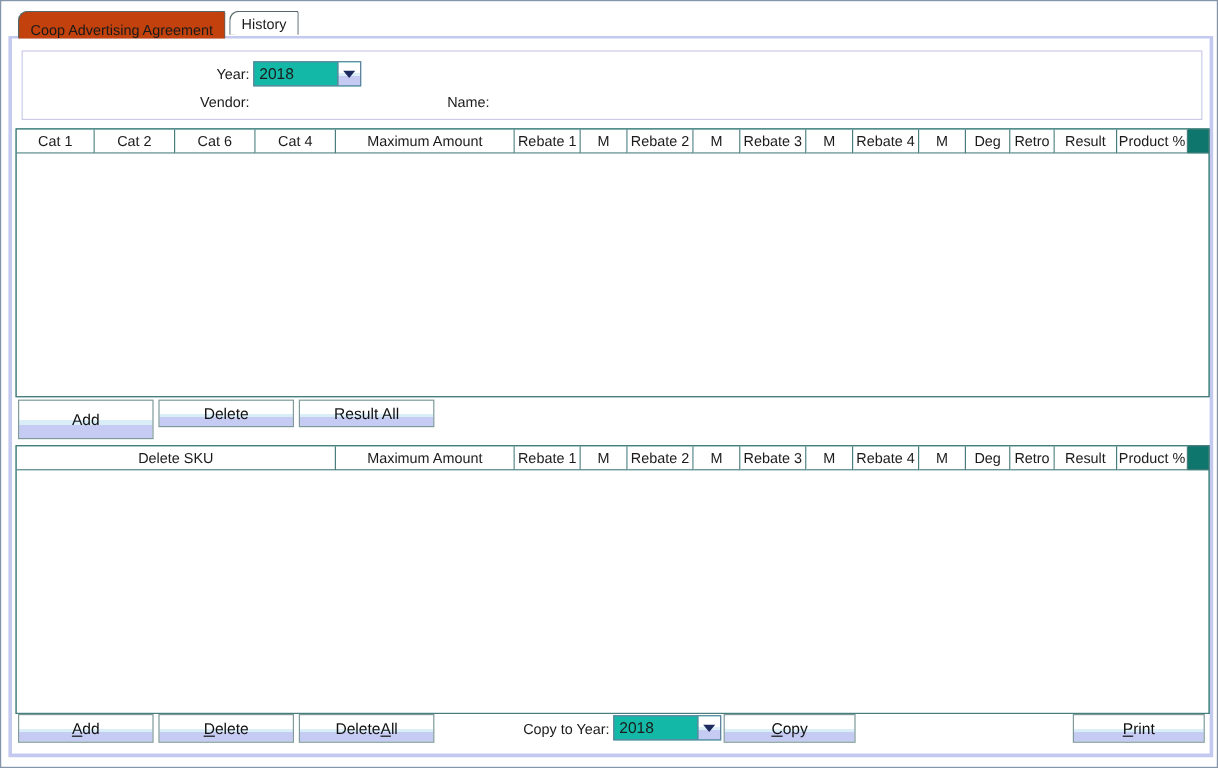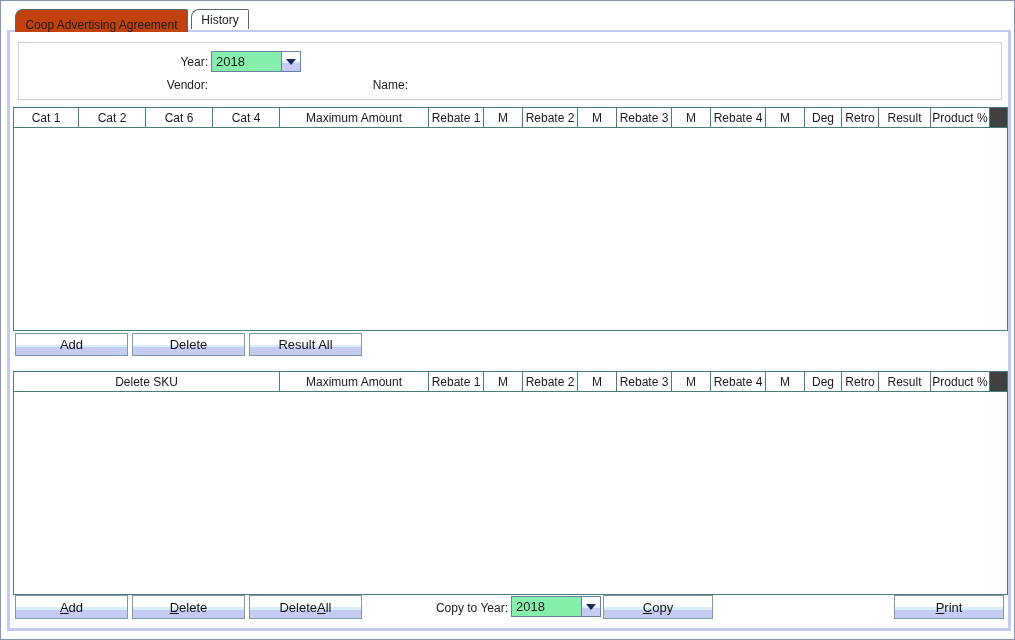--- a/index.html
+++ b/index.html
@@ -28,34 +28,34 @@
     box-sizing:border-box;border:1px solid #ccccea;background:#fff;z-index:5;
   }
   .lbl{position:absolute;text-align:right;white-space:nowrap;}
   .textfield{
     position:absolute;box-sizing:border-box;background:#fff;height:20px;
   }
   .tf-vendor{border:1px solid #719a9a;}
   .tf-name{border:1px solid #b3b8dc;}
   .caret{position:absolute;left:3px;top:2px;width:1px;height:14px;background:#000;}
   .combo{
-    position:absolute;box-sizing:border-box;height:21px;background:#86efac;
+    position:absolute;box-sizing:border-box;height:21px;background:#14b8a6;
     border:1px solid #68809f;display:flex;z-index:5;
   }
   .combo-value{flex:1;padding:2px 0 0 4px;font-size:13px;}
   .combo-arrow{
     width:19px;box-sizing:border-box;border-left:1px solid #68809f;
     background:linear-gradient(to bottom,#ffffff 0%,#ffffff 45%,#dceff8 45%,#dceff8 60%,#c5cbf3 60%,#c5cbf3 100%);
     display:flex;align-items:center;justify-content:center;
   }
   .tri-down{width:0;height:0;border-left:5px solid transparent;border-right:5px solid transparent;border-top:6px solid #1c2a5e;}
   
   .grid{
     position:absolute;left:12px;width:995px;height:224px;box-sizing:border-box;
-    border:1px solid #4a7c7c;background:#404040;z-index:5;
+    border:1px solid #4a7c7c;background:#0f766e;z-index:5;
   }
   .grid-header{
     position:absolute;left:0;top:0;right:0;height:20px;display:flex;
   }
   .hcell{
     box-sizing:border-box;height:20px;border-right:1px solid #4a7c7c;border-bottom:1px solid #4a7c7c;
     display:flex;align-items:center;justify-content:center;
     font-size:12px;white-space:nowrap;overflow:hidden;background:#fff;
   }
   .hfill{flex:1;border-right:none;border-bottom:1px solid #4a7c7c;box-sizing:border-box;height:20px;}
@@ -118,21 +118,21 @@
       <div class="hcell" style="width:39px;">M</div>
       <div class="hcell" style="width:37px;">Deg</div>
       <div class="hcell" style="width:37px;">Retro</div>
       <div class="hcell" style="width:52px;">Result</div>
       <div class="hcell" style="width:59px;">Product %</div>
       <div class="hfill"></div>
     </div>
     <div class="grid-body"></div>
   </div>
 
-  <div class="btn" style="left:14px;top:332px;width:113px;height:23px;">Add</div>
+  <div class="btn" style="left:14px;top:332px;width:113px;height:33px;">Add</div>
   <div class="btn" style="left:131px;top:332px;width:113px;height:23px;">Delete</div>
   <div class="btn" style="left:248px;top:332px;width:113px;height:23px;">Result All</div>
 
   <div class="grid" style="top:370px;">
     <div class="grid-header">
       <div class="hcell" style="width:266px;">Delete SKU</div>
       <div class="hcell" style="width:149px;">Maximum Amount</div>
       <div class="hcell" style="width:55px;">Rebate 1</div>
       <div class="hcell" style="width:39px;">M</div>
       <div class="hcell" style="width:55px;">Rebate 2</div>

